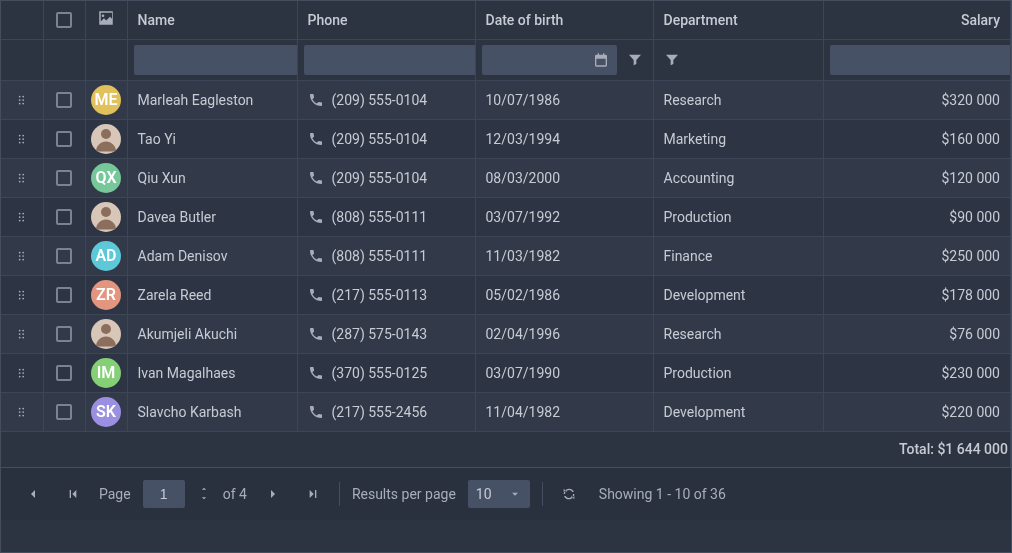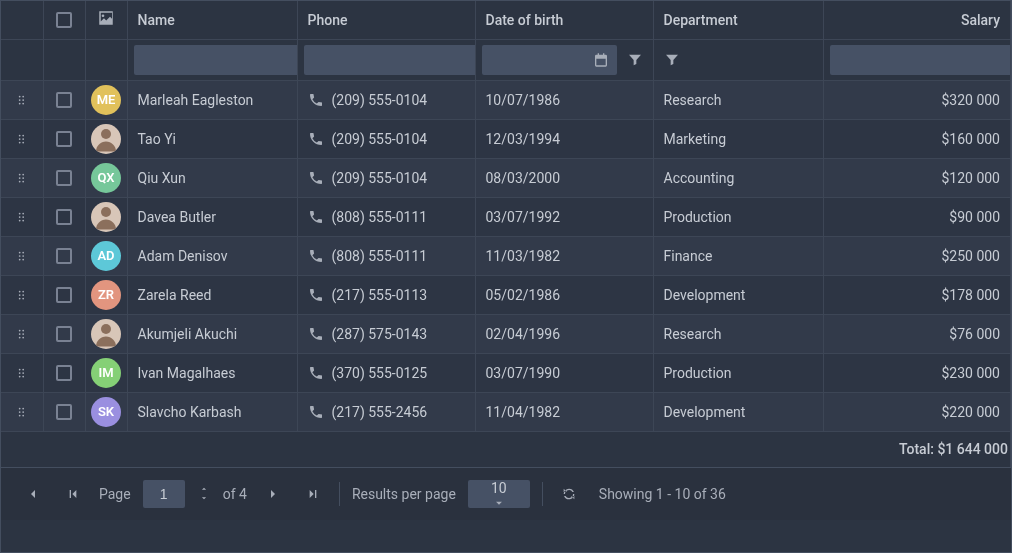--- a/index.html
+++ b/index.html
@@ -36,33 +36,33 @@
   .filter-cell{display:flex;align-items:center;gap:6px;height:32px;}
   .filter-input{flex:1;height:30px;background:var(--input-bg);border:none;border-radius:2px;color:var(--text);padding:0 8px;font-size:14px;}
   .filter-select{flex:1;height:30px;background:var(--input-bg);border:none;border-radius:2px;color:var(--text-dim);padding:0 8px;display:flex;align-items:center;justify-content:space-between;}
   .icon{display:inline-flex;align-items:center;justify-content:center;color:var(--text-dim);}
   .icon svg{width:16px;height:16px;fill:currentColor;}
   .icon.lg svg{width:18px;height:18px;}
   .icon.sm svg{width:14px;height:14px;}
   .funnel-btn{width:24px;height:30px;display:flex;align-items:center;justify-content:center;color:var(--text-dim);cursor:pointer;}
   .drag-dots{color:var(--text-dim);display:flex;align-items:center;justify-content:center;height:100%;}
   .checkbox{width:16px;height:16px;border:2px solid #7a8293;border-radius:2px;display:inline-block;vertical-align:middle;}
-  .avatar{width:30px;height:30px;border-radius:50%;display:flex;align-items:center;justify-content:center;font-size:13px;font-weight:600;color:#fff;margin:0 auto;}
+  .avatar{width:30px;height:30px;border-radius:50%;display:flex;align-items:center;justify-content:center;font-size:16px;font-weight:600;color:#fff;margin:0 auto;}
   .avatar.photo{background:#d8c6b8;position:relative;overflow:hidden;}
   .avatar.photo svg{width:100%;height:100%;}
   .phone-cell{display:flex;align-items:center;gap:8px;}
   .date-field{flex:1;height:30px;background:var(--input-bg);border:none;border-radius:2px;display:flex;align-items:center;justify-content:flex-end;padding:0 8px;}
   .total-row td{height:36px;background:var(--bg);text-align:right;font-weight:500;border-bottom:1px solid var(--border);}
   .footer{height:52px;background:var(--footer);display:flex;align-items:center;padding:0 18px;gap:12px;color:var(--text-dim);}
   .footer .nav-btn{width:28px;height:28px;display:flex;align-items:center;justify-content:center;cursor:pointer;border-radius:2px;}
   .footer .sep{width:1px;height:24px;background:var(--border);}
   .page-input{width:42px;height:28px;background:var(--input-bg);border:none;color:var(--text);text-align:center;border-radius:2px;font-size:14px;}
   .spinner{display:flex;flex-direction:column;justify-content:center;height:28px;}
   .spinner div{width:14px;height:9px;display:flex;align-items:center;justify-content:center;cursor:pointer;color:var(--text-dim);}
-  .rpp-select{width:62px;height:28px;background:var(--input-bg);border:none;border-radius:2px;color:var(--text);padding:0 8px;display:flex;align-items:center;justify-content:space-between;flex-direction:column;}
+  .rpp-select{width:62px;height:28px;background:var(--input-bg);border:none;border-radius:2px;color:var(--text);padding:0 8px;display:flex;align-items:center;justify-content:space-between;}
   th.col-avatar,td.col-avatar,td.col-drag,th.col-drag{padding:0;}
 </style>
 </head>
 <body>
 
 <svg width="0" height="0" style="position:absolute">
   <defs>
     <g id="i-image">
         <path d="M3 3h18v18H3V3zm2 2v11.6l4.3-4.3 3 3 5-5L20 13V5H5zm3 2.2a1.8 1.8 0 110 3.6 1.8 1.8 0 010-3.6z"></path>
       </g>

